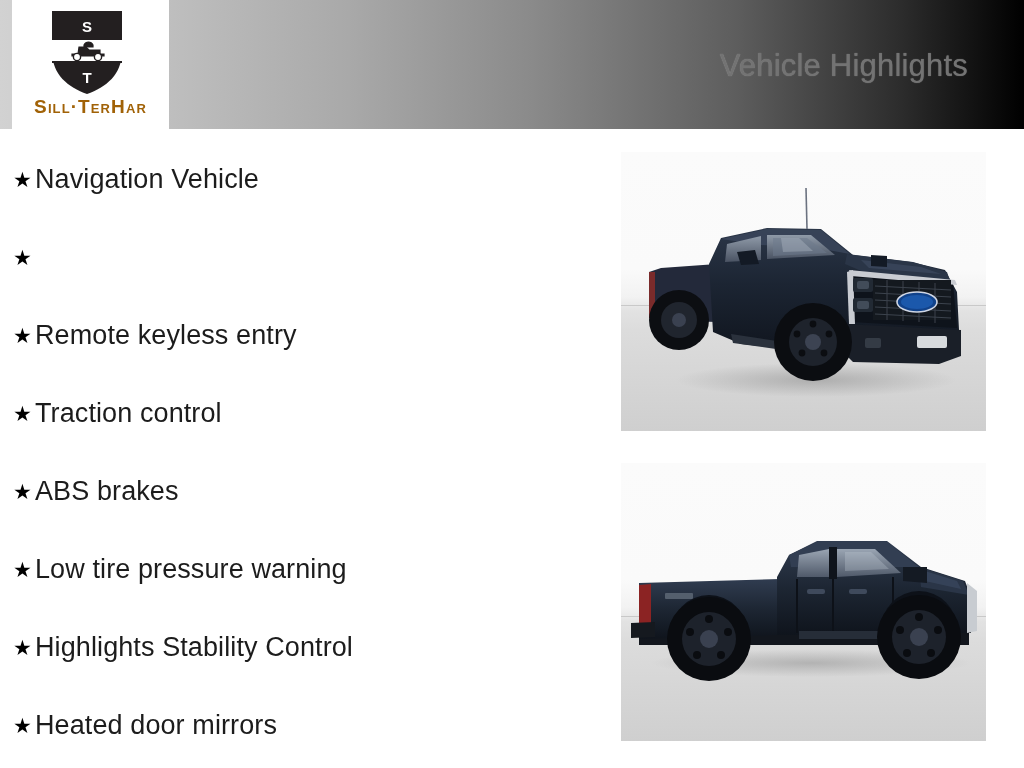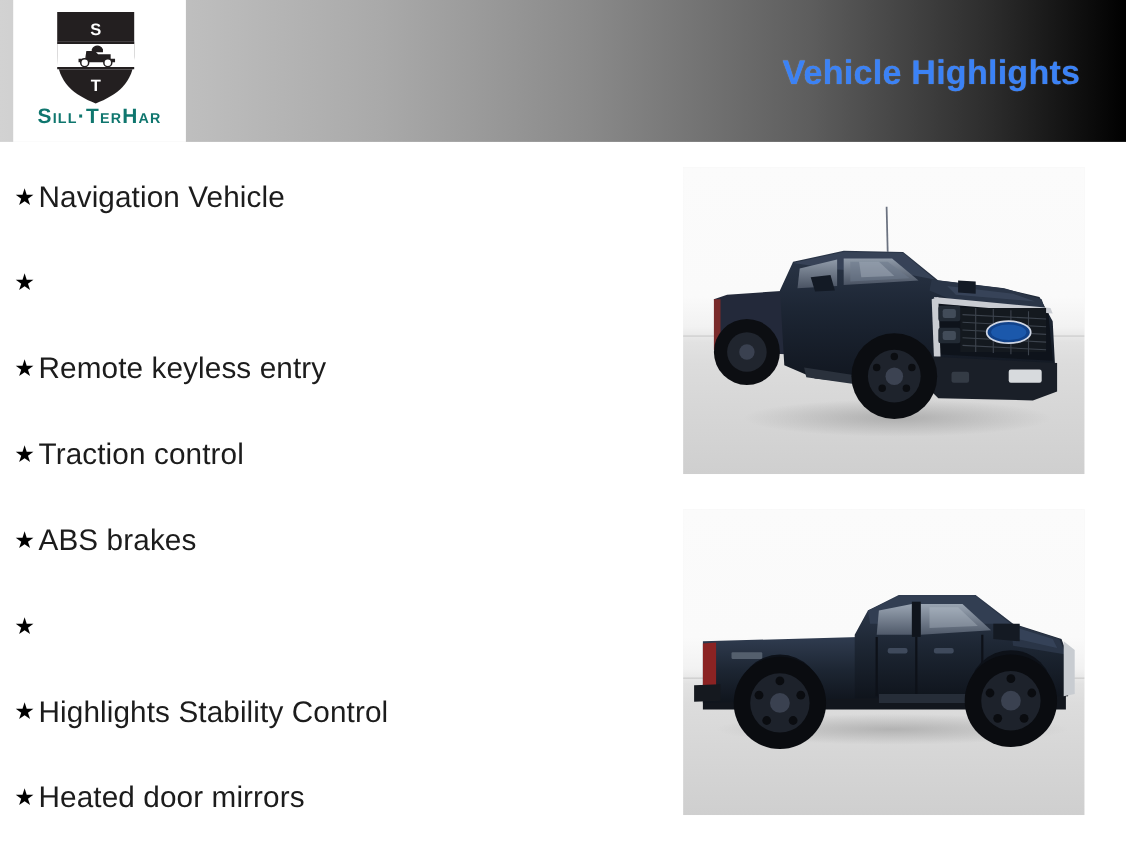--- a/index.html
+++ b/index.html
@@ -21,25 +21,25 @@
     position: absolute;
     left: 0;
     top: 0;
     width: 1024px;
     height: 129px;
     background: linear-gradient(to right, #d2d2d2 0%, #c9c9c9 8%, #a9a9a9 34%,
                                 #8a8a8a 52%, #5d5d5d 72%, #2c2c2c 88%, #000000 100%);
   }
   .header-title {
     position: absolute;
-    right: 42px;
+    right: 56px;
     top: 48px;
-    color: #3b82f6;
+    color: #737373;
     font-size: 31px;
-    font-weight: bold;
+    font-weight: normal;
     letter-spacing: 0.2px;
     white-space: nowrap;
     text-shadow: 0 0 1px rgba(255,255,255,0.35);
   }
 
   
   .logo-box {
     position: absolute;
     left: 12px;
     top: 0px;
@@ -57,21 +57,21 @@
   }
   .logo-wordmark {
     position: absolute;
     left: 0;
     top: 96px;
     width: 157px;
     text-align: center;
     font-family: "Liberation Sans", sans-serif;
     font-size: 19px;
     font-weight: bold;
-    color: #0f766e;
+    color: #a16207;
     letter-spacing: 1.1px;
     font-variant: small-caps;
     white-space: nowrap;
   }
 
   
   .features {
     position: absolute;
     left: 0px;
     top: 140px;
@@ -172,20 +172,21 @@
     <span class="feature-label">Traction control</span>
   </div>
 
   <div class="feature-row">
     <span class="feature-star">★</span>
     <span class="feature-label">ABS brakes</span>
   </div>
 
   <div class="feature-row">
     <span class="feature-star">★</span>
+    <span class="feature-label">Low tire pressure warning</span>
   </div>
 
   <div class="feature-row">
     <span class="feature-star">★</span>
     <span class="feature-label">Highlights Stability Control</span>
   </div>
 
   <div class="feature-row">
     <span class="feature-star">★</span>
     <span class="feature-label">Heated door mirrors</span>

